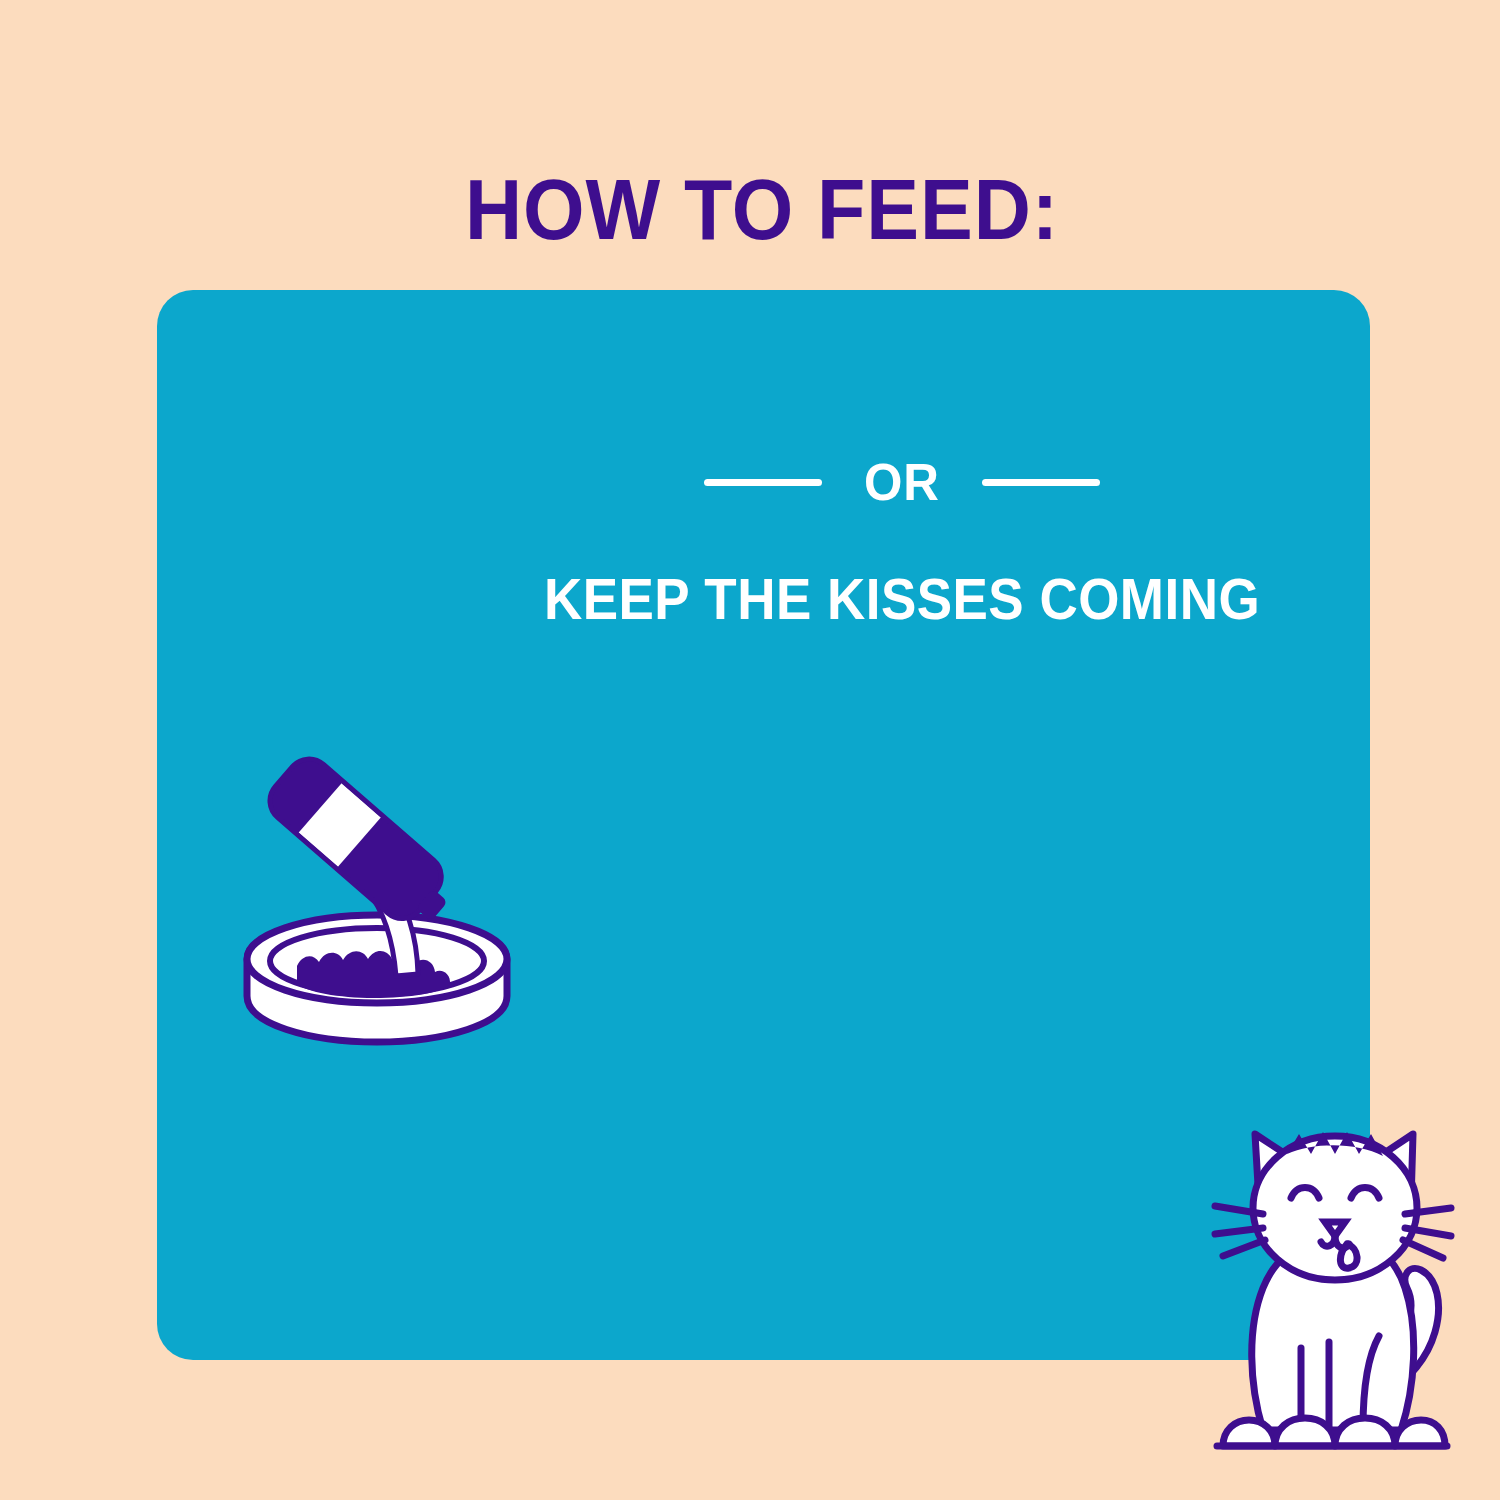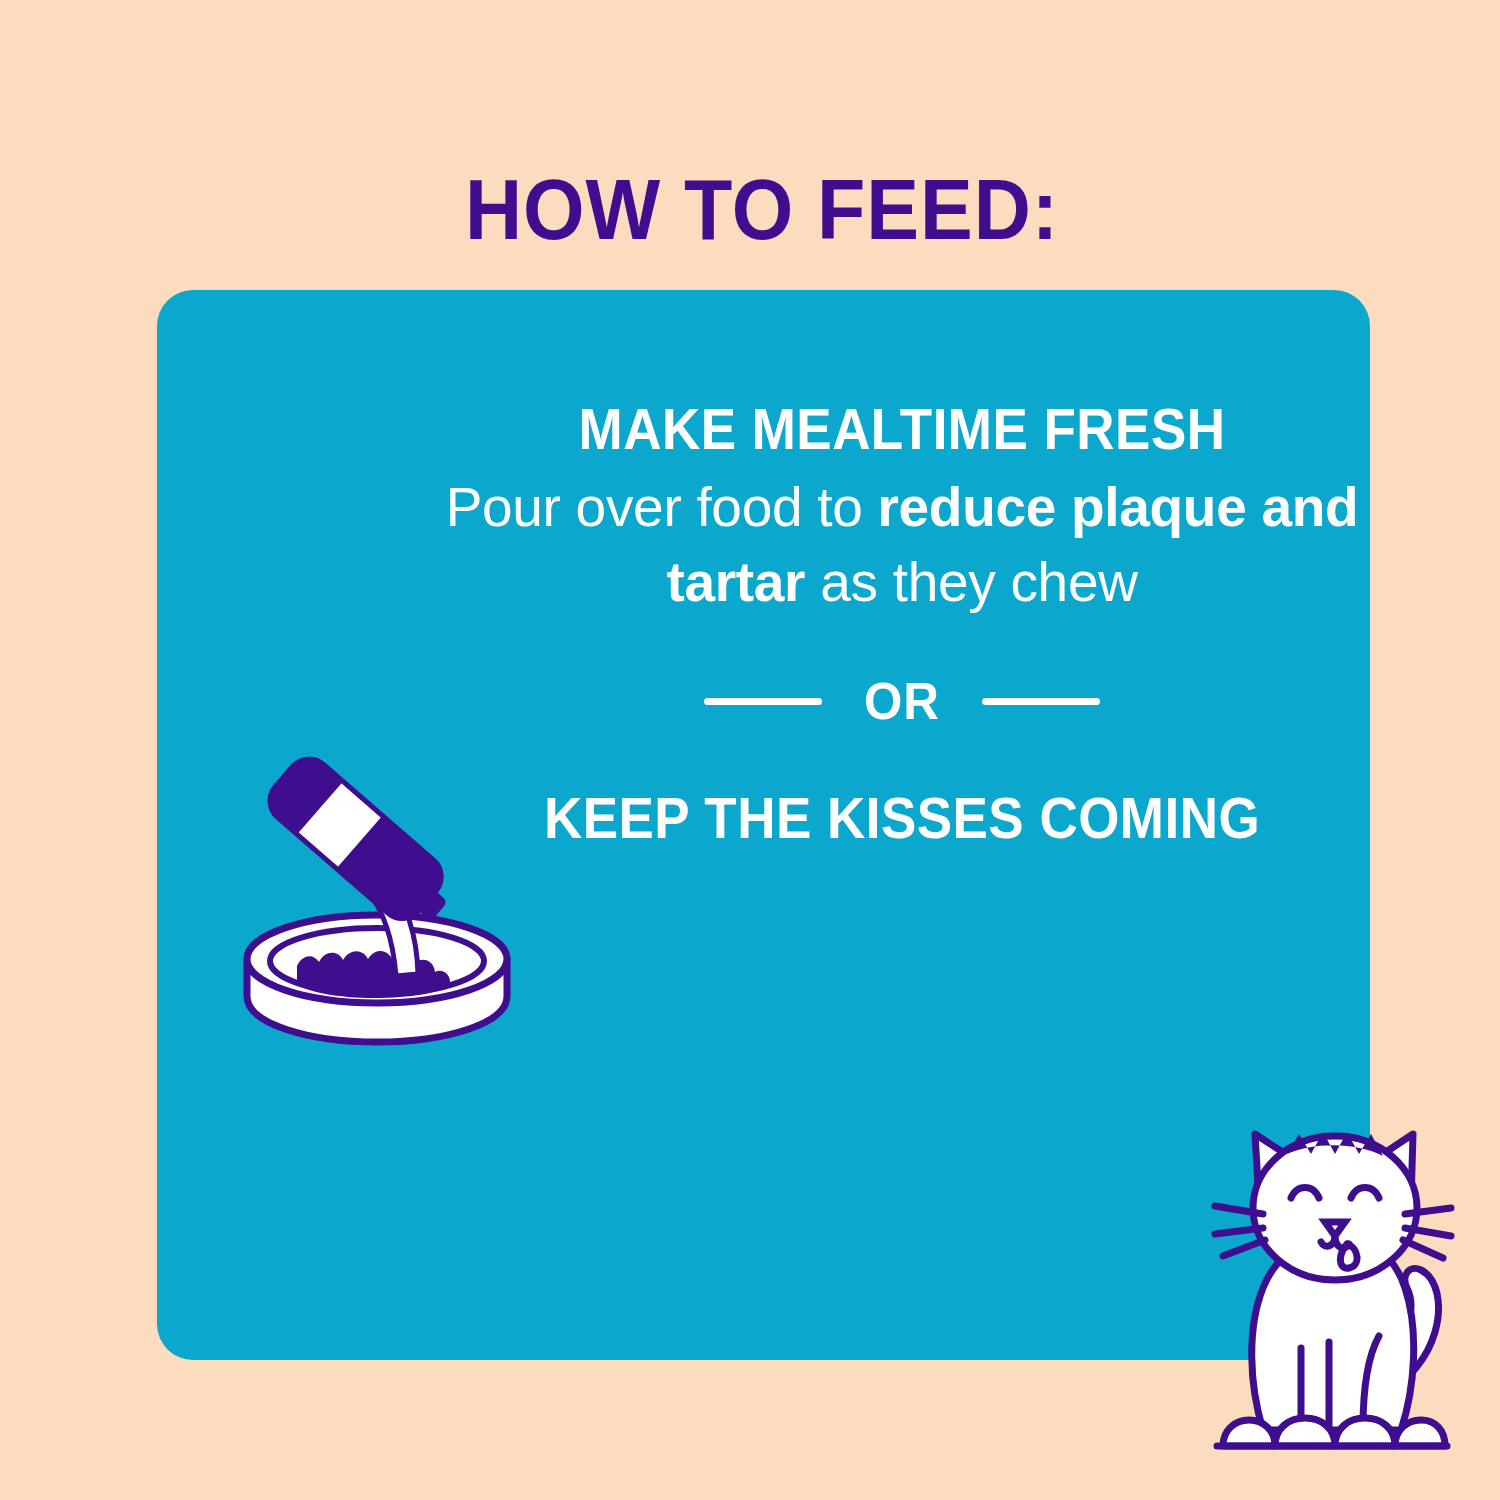--- a/index.html
+++ b/index.html
@@ -161,24 +161,20 @@
           <rect x="100" y="54" width="52" height="66" fill="#FFFFFF"></rect>
           <rect x="52" y="52" width="190" height="70" rx="22" ry="22" fill="none" stroke="#3E0E8E" stroke-width="5"></rect>
 
           <rect x="238" y="74" width="20" height="26" rx="6" ry="6" fill="#3E0E8E"></rect>
         </g>
       </svg>
     </div>
 
     <div class="card-text">
 
-      <div class="block-section">
-        <div class="block-heading">MAKE MEALTIME FRESH</div>
-        <p class="block-body"><span>Pour over food to </span><b>reduce plaque and tartar</b><span> as they chew</span></p>
-      </div>
 
       <div class="or-divider">
         <span class="or-rule"></span>
         <span class="or-label">OR</span>
         <span class="or-rule"></span>
       </div>
 
       <div class="block-section">
         <div class="block-heading">KEEP THE KISSES COMING</div>
       </div>

